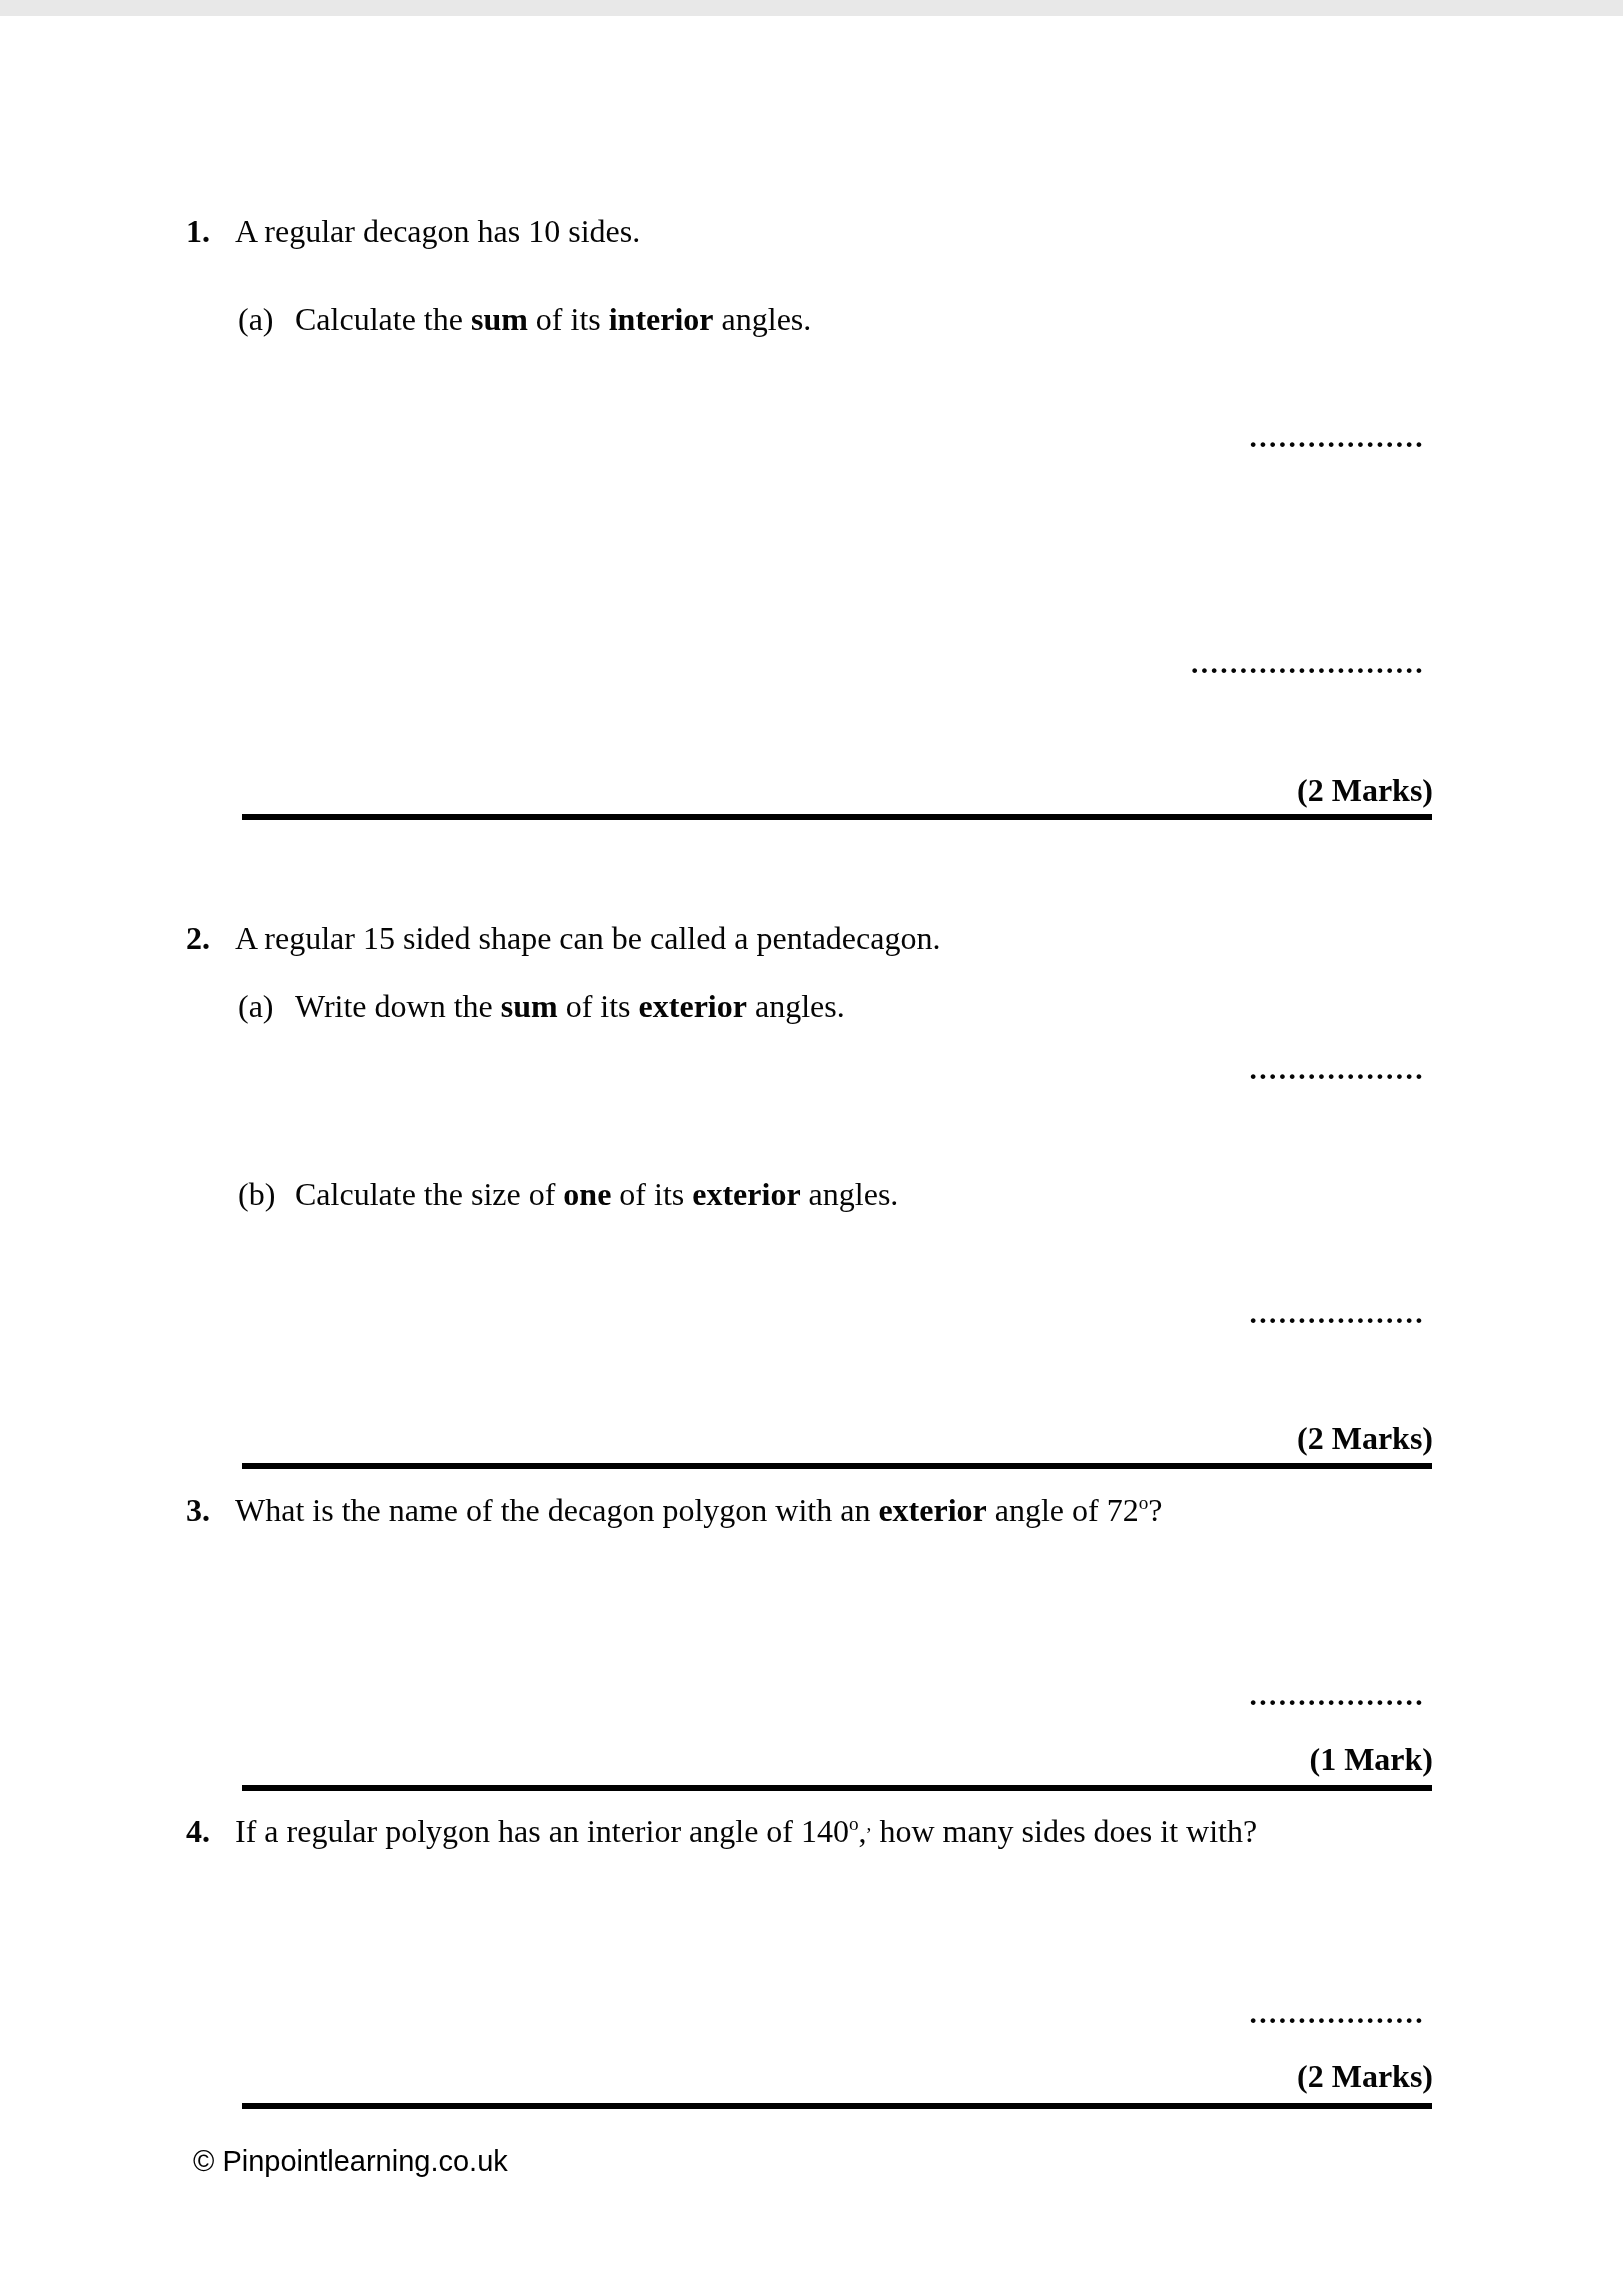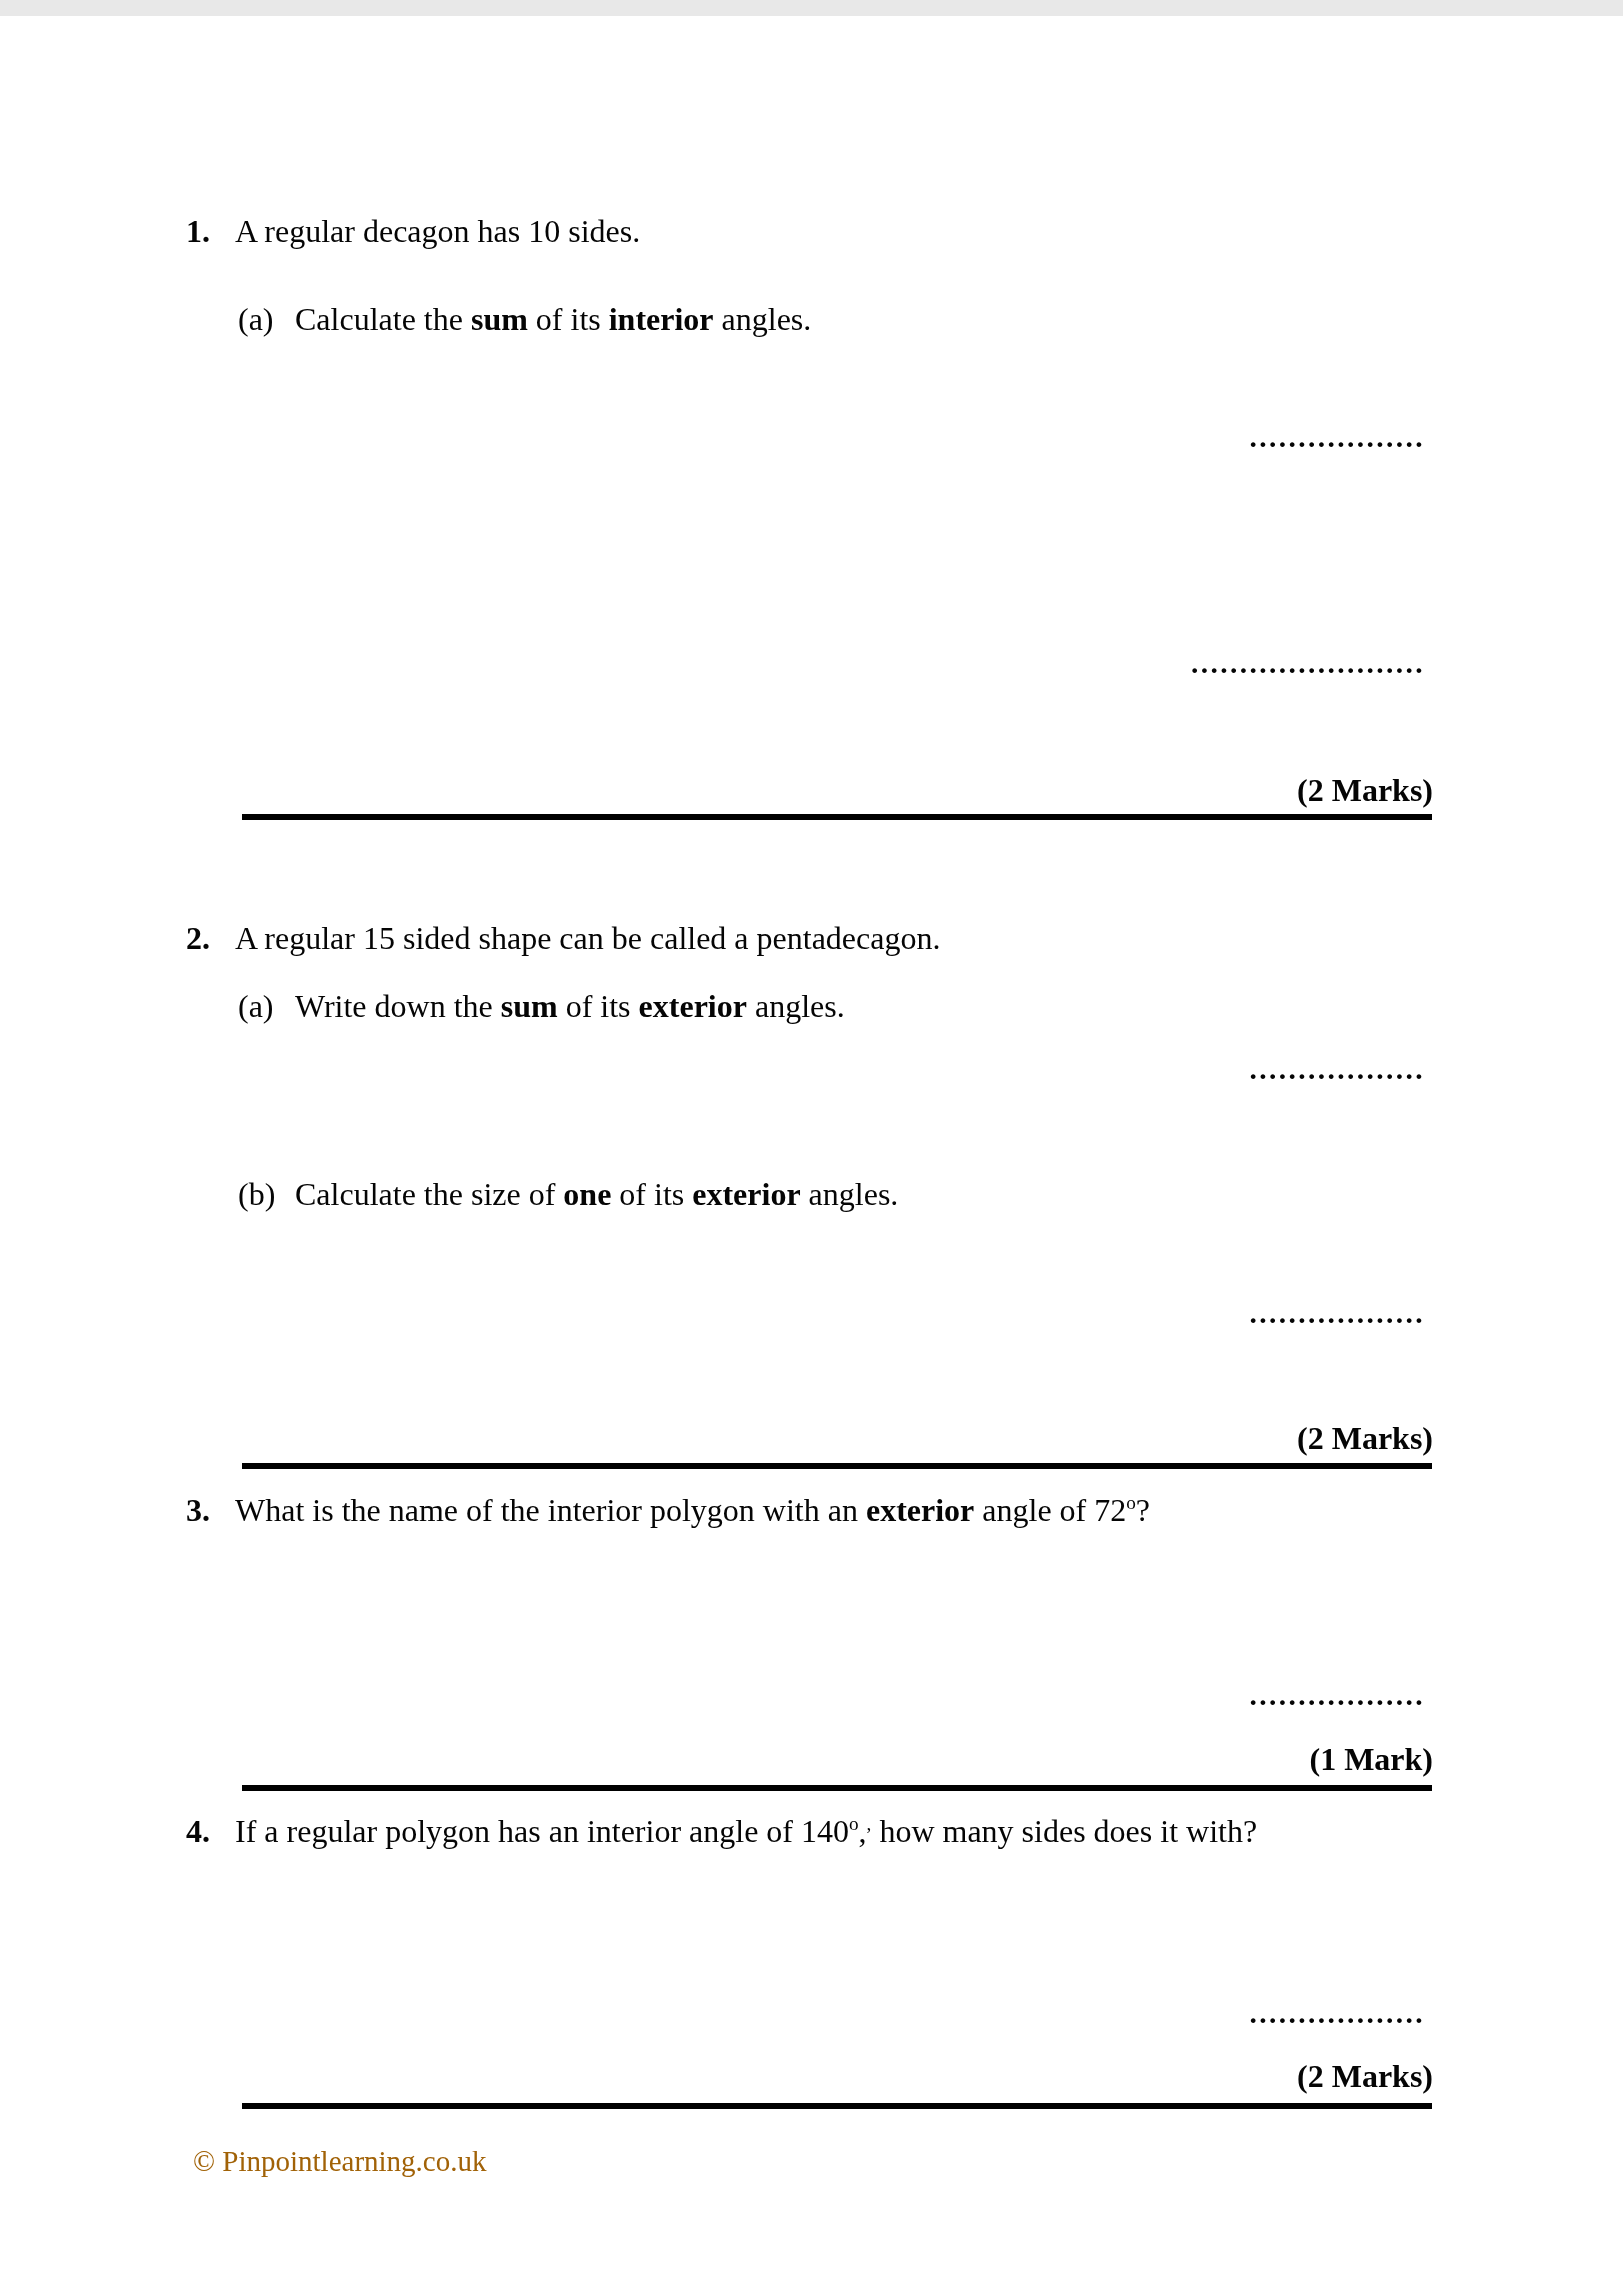--- a/index.html
+++ b/index.html
@@ -22,23 +22,23 @@
     letter-spacing:2.4px;
     line-height:37px;
     white-space:nowrap;
     font-weight:700;
     font-size:29.4px;
   }
   .marks{position:absolute;right:190px;font-weight:700;line-height:37px;white-space:nowrap;}
   .hr{position:absolute;left:242px;width:1190px;height:5.9px;background:#000;}
   .footer{
     position:absolute;left:193px;
-    font-family:Liberation Serif, serif;
+    font-family:Liberation Sans, sans-serif;
     font-size:29px;line-height:34px;
-    color:#a16207;
+    color:#000000;
     white-space:nowrap;
   }
   .b{font-weight:700;}
   .sup{font-size:60%;vertical-align:super;line-height:0;}
 </style>
 </head>
 <body>
 
 <div class="page">
 
@@ -71,21 +71,21 @@
   <div class="row part" style="top:1160px">
     <span class="plabel">(b)</span><span><span>Calculate the size of </span><span class="b">one</span><span> of its </span><span class="b">exterior</span><span> angles.</span></span>
   </div>
 
   <div class="dots" style="top:1279px">..................</div>
 
   <div class="marks" style="top:1404px">(2 Marks)</div>
   <div class="hr" style="top:1447px"></div>
 
   <div class="row" style="top:1476px">
-    <span class="qnum">3.</span><span><span>What is the name of the interior polygon with an </span><span class="b">exterior</span><span> angle of 72</span><span class="sup">o</span><span>?</span></span>
+    <span class="qnum">3.</span><span><span>What is the name of the decagon polygon with an </span><span class="b">exterior</span><span> angle of 72</span><span class="sup">o</span><span>?</span></span>
   </div>
 
   <div class="dots" style="top:1661px">..................</div>
 
   <div class="marks" style="top:1725px">(1 Mark)</div>
   <div class="hr" style="top:1769px"></div>
 
   <div class="row" style="top:1797px">
     <span class="qnum">4.</span><span><span>If a regular polygon has an interior angle of 140</span><span class="sup">o</span><span>,</span><span class="sup">,</span><span> how many sides does it with?</span></span>
   </div>

